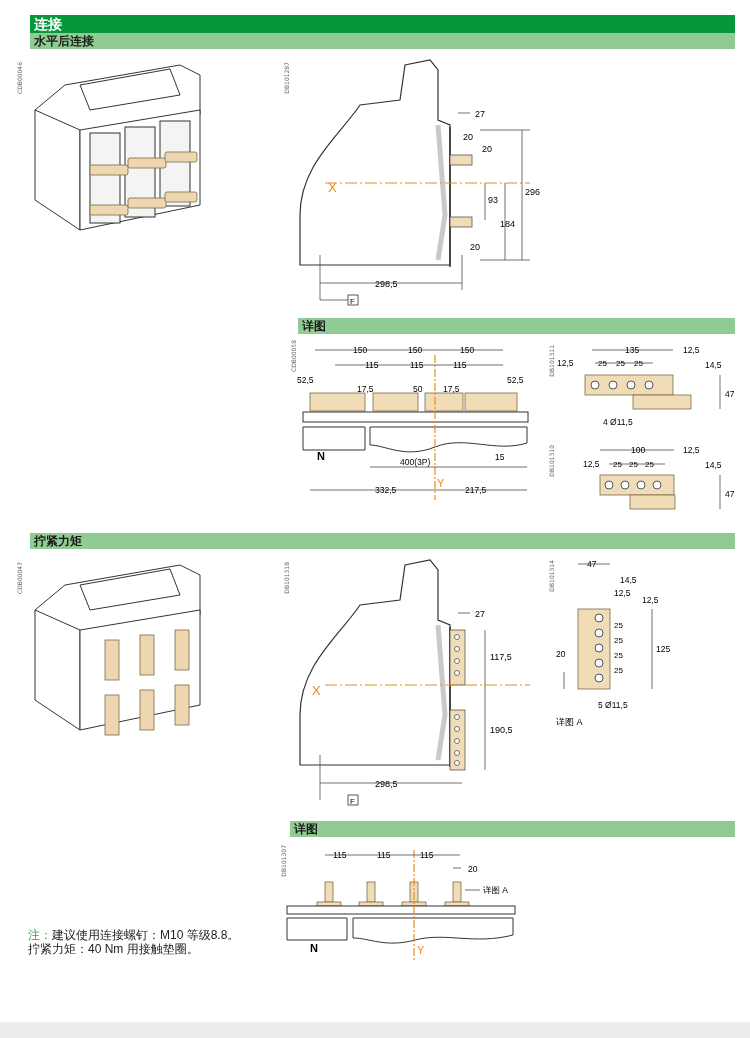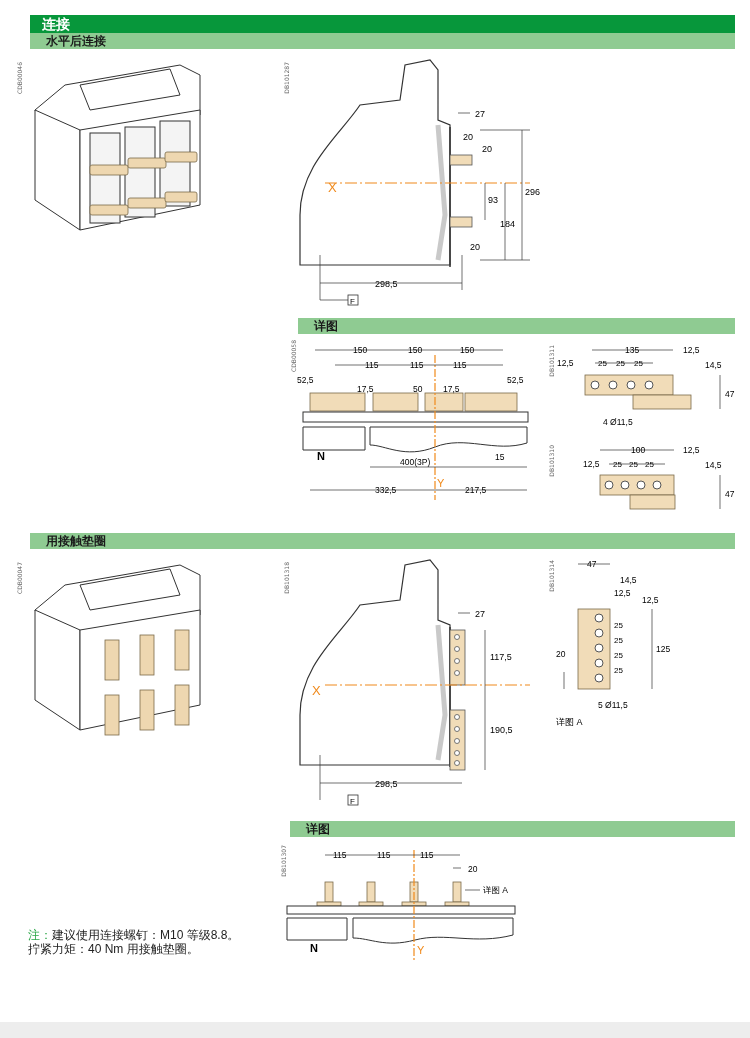--- a/index.html
+++ b/index.html
@@ -1,19 +1,19 @@
 <!DOCTYPE html>
 <html><head>
 <meta charset="utf-8">
 <style>
   html,body{margin:0;padding:0;background:#fff;}
   body{width:750px;height:1038px;position:relative;overflow:hidden;font-family:"Liberation Sans","DejaVu Sans",sans-serif;color:#222;}
   .abs{position:absolute;}
-  .bar-main{left:30px;top:15px;width:705px;height:18px;background:#07973b;color:#fff;font-weight:bold;font-size:14px;line-height:18px;padding-left:12px;box-sizing:border-box;}
-  .bar-sub{background:#8fcb92;color:#1a1a1a;font-weight:bold;font-size:12px;line-height:16px;padding-left:16px;box-sizing:border-box;height:16px;}
+  .bar-main{left:30px;top:15px;width:705px;height:18px;background:#07973b;color:#fff;font-weight:bold;font-size:14px;line-height:18px;padding-left:4px;box-sizing:border-box;}
+  .bar-sub{background:#8fcb92;color:#1a1a1a;font-weight:bold;font-size:12px;line-height:16px;padding-left:4px;box-sizing:border-box;height:16px;}
   .code{font-size:6px;color:#666;writing-mode:vertical-rl;transform:rotate(180deg);font-family:"DejaVu Sans",sans-serif;}
   svg text{font-family:"Liberation Sans","DejaVu Sans",sans-serif;}
   .note{left:28px;top:928px;font-size:12px;line-height:14px;color:#222;}
   .note .lbl{color:#2ea84a;}
   .footer{left:0;top:1022px;width:750px;height:16px;background:#ededed;}
 </style>
 </head>
 <body>
 
 <div class="abs bar-main">连接</div>
@@ -156,21 +156,21 @@
   <text x="76" y="16" font-size="8.5">100</text>
   <text x="28" y="30" font-size="8.5">12,5</text>
   <text x="58" y="30" font-size="8">25</text>
   <text x="74" y="30" font-size="8">25</text>
   <text x="90" y="30" font-size="8">25</text>
   <text x="128" y="16" font-size="8.5">12,5</text>
   <text x="150" y="31" font-size="8.5">14,5</text>
   <text x="170" y="60" font-size="8.5">47</text>
 </svg>
 
-<div class="abs bar-sub" style="left:30px;top:533px;width:705px;">用接触垫圈</div>
+<div class="abs bar-sub" style="left:30px;top:533px;width:705px;">拧紧力矩</div>
 
 <div class="abs code" style="left:16px;top:562px;">CDB00047</div>
 <svg class="abs" style="left:20px;top:555px;" width="230" height="190" viewBox="0 0 230 190">
   <g fill="#fff" stroke="#333" stroke-width="1">
     <polygon points="15,55 45,30 160,10 180,20 180,60 60,80 30,90"></polygon>
     <polygon points="60,30 150,14 160,40 70,55"></polygon>
     <polygon points="15,55 60,75 60,175 15,145"></polygon>
     <polygon points="60,75 180,55 180,150 60,175"></polygon>
   </g>
   <g fill="#eed7b0" stroke="#7a6a4a" stroke-width="0.8">

